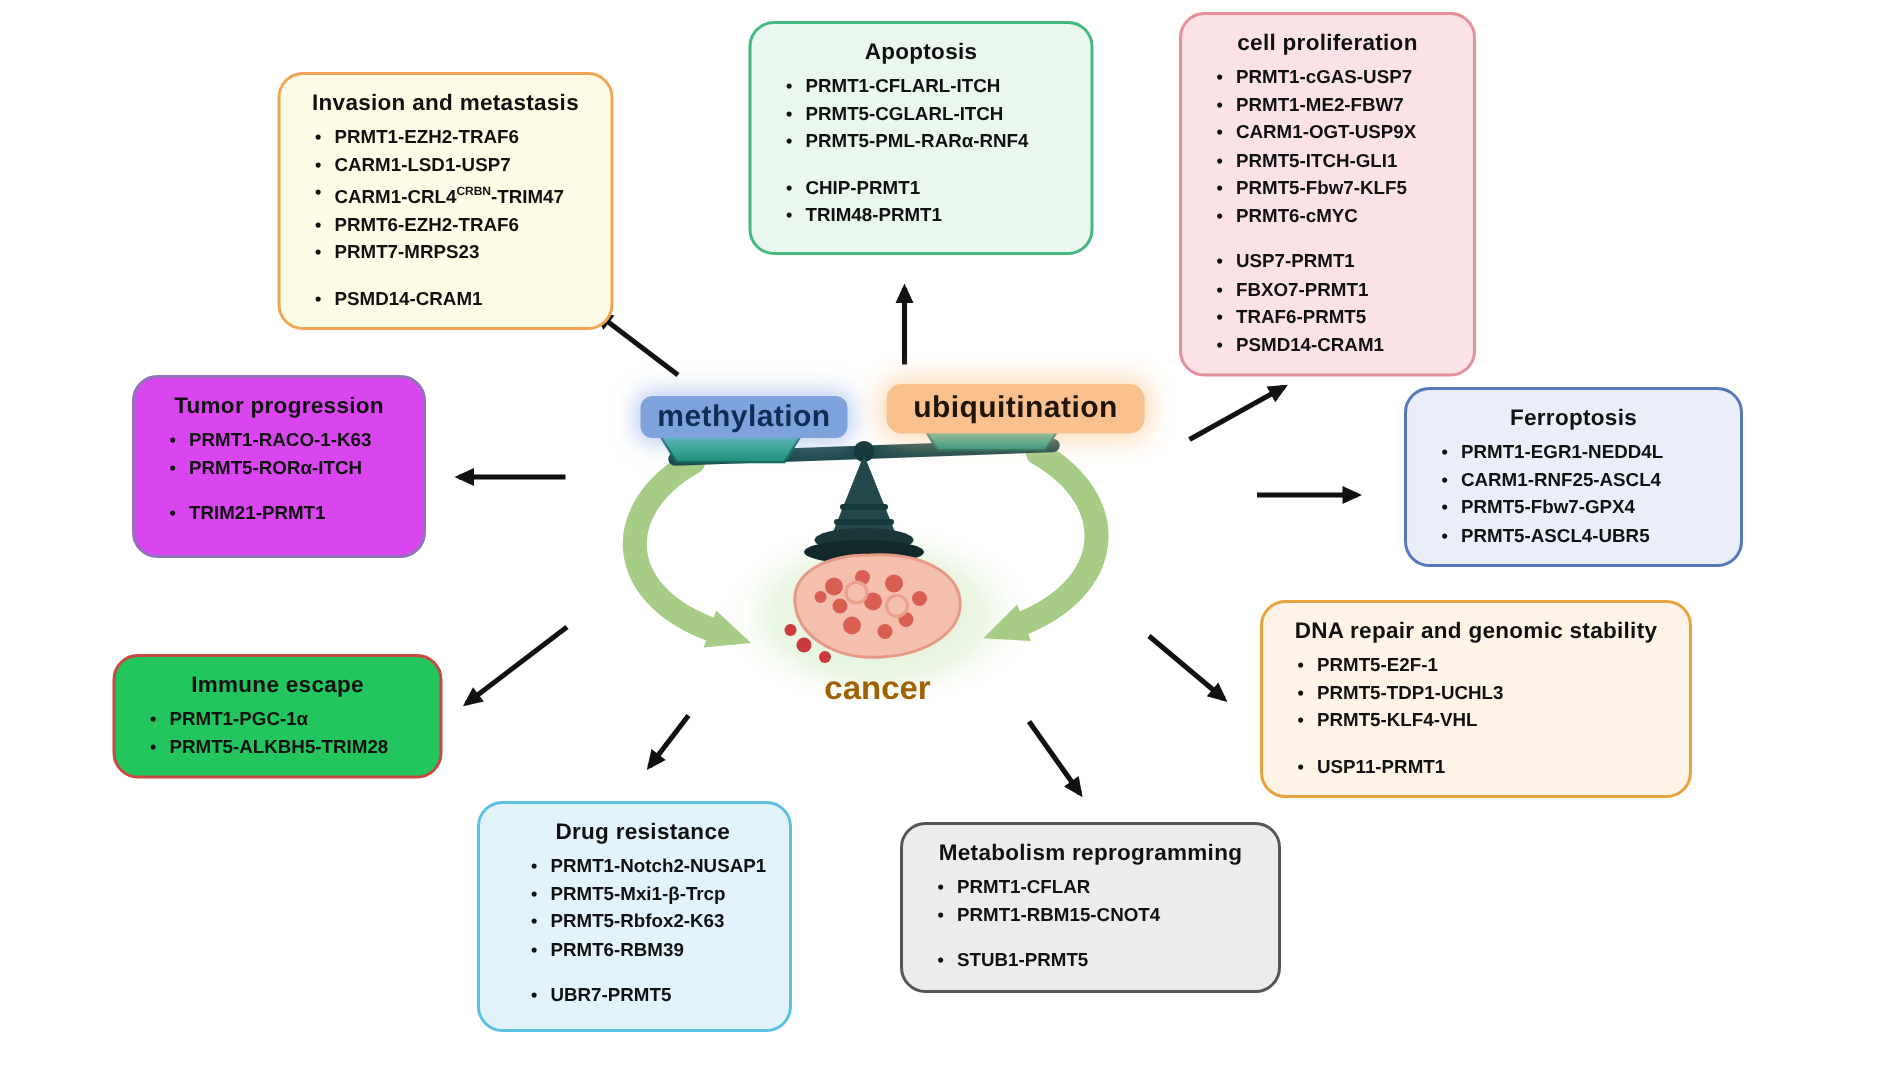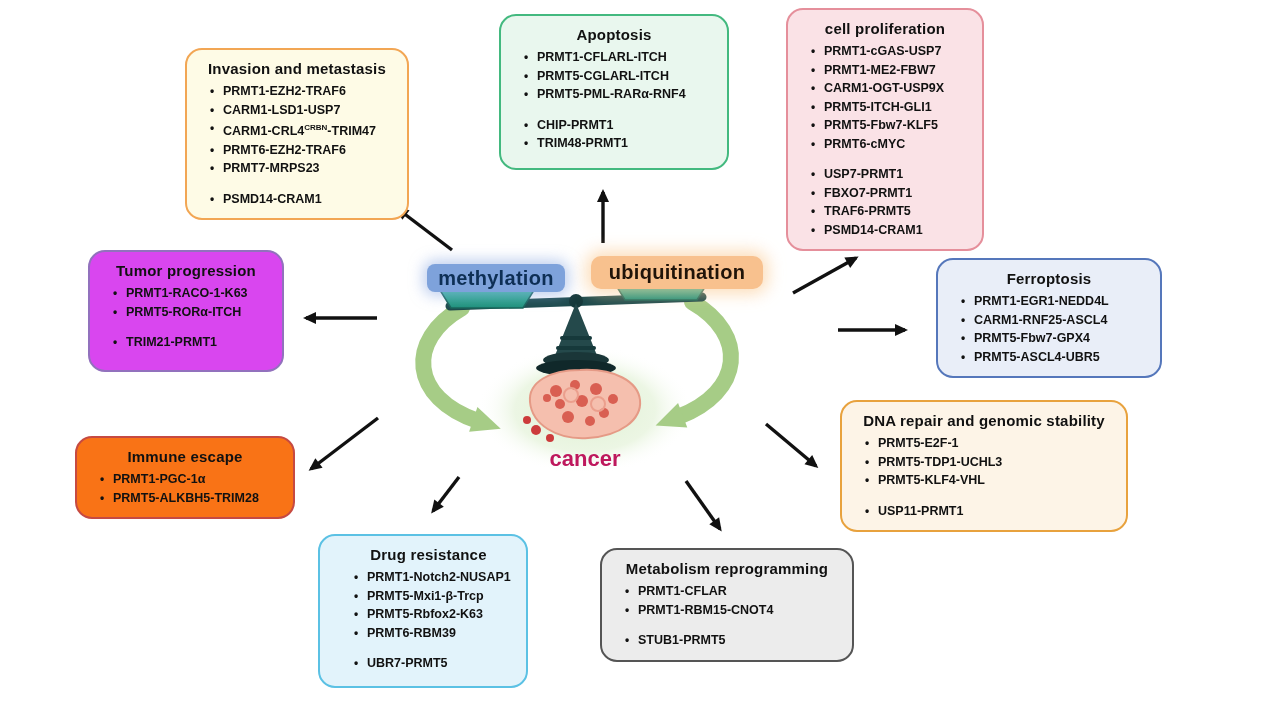--- a/index.html
+++ b/index.html
@@ -86,21 +86,21 @@
     box-shadow: 0 0 16px 5px rgba(250,205,150,.65);
     text-align: center;
   }
   #cancer-label {
     position: absolute;
     z-index: 3;
     left: 520px; top: 446px; width: 130px;
     text-align: center;
     font-size: 22px;
     font-weight: 700;
-    color: #be185d;
+    color: #a16207;
   }
 </style>
 </head>
 <body>
 
 <div class="canvas">
 
   <svg class="layer" viewBox="0 0 1269 714" aria-hidden="true">
     <defs>
       <marker id="blackhead" markerUnits="userSpaceOnUse" markerWidth="18" markerHeight="18" refX="13" refY="9" orient="auto">
@@ -269,21 +269,21 @@
           <li>PRMT5-Mxi1-β-Trcp</li>
           <li>PRMT5-Rbfox2-K63</li>
           <li>PRMT6-RBM39</li>
         </ul>
         <ul class="items gap">
           <li>UBR7-PRMT5</li>
         </ul>
       </div>
   </div>
 
-  <div class="box" id="box-immune" style="background: #f97316; border-color: rgb(198, 74, 66);">
+  <div class="box" id="box-immune" style="background: #22c55e; border-color: rgb(198, 74, 66);">
     <h3>Immune escape</h3>
     <div>
         <ul class="items">
           <li>PRMT1-PGC-1α</li>
           <li>PRMT5-ALKBH5-TRIM28</li>
         </ul>
       </div>
   </div>
 
   <div class="box" id="box-tumor" style="background: #d946ef; border-color: rgb(146, 113, 189);">

